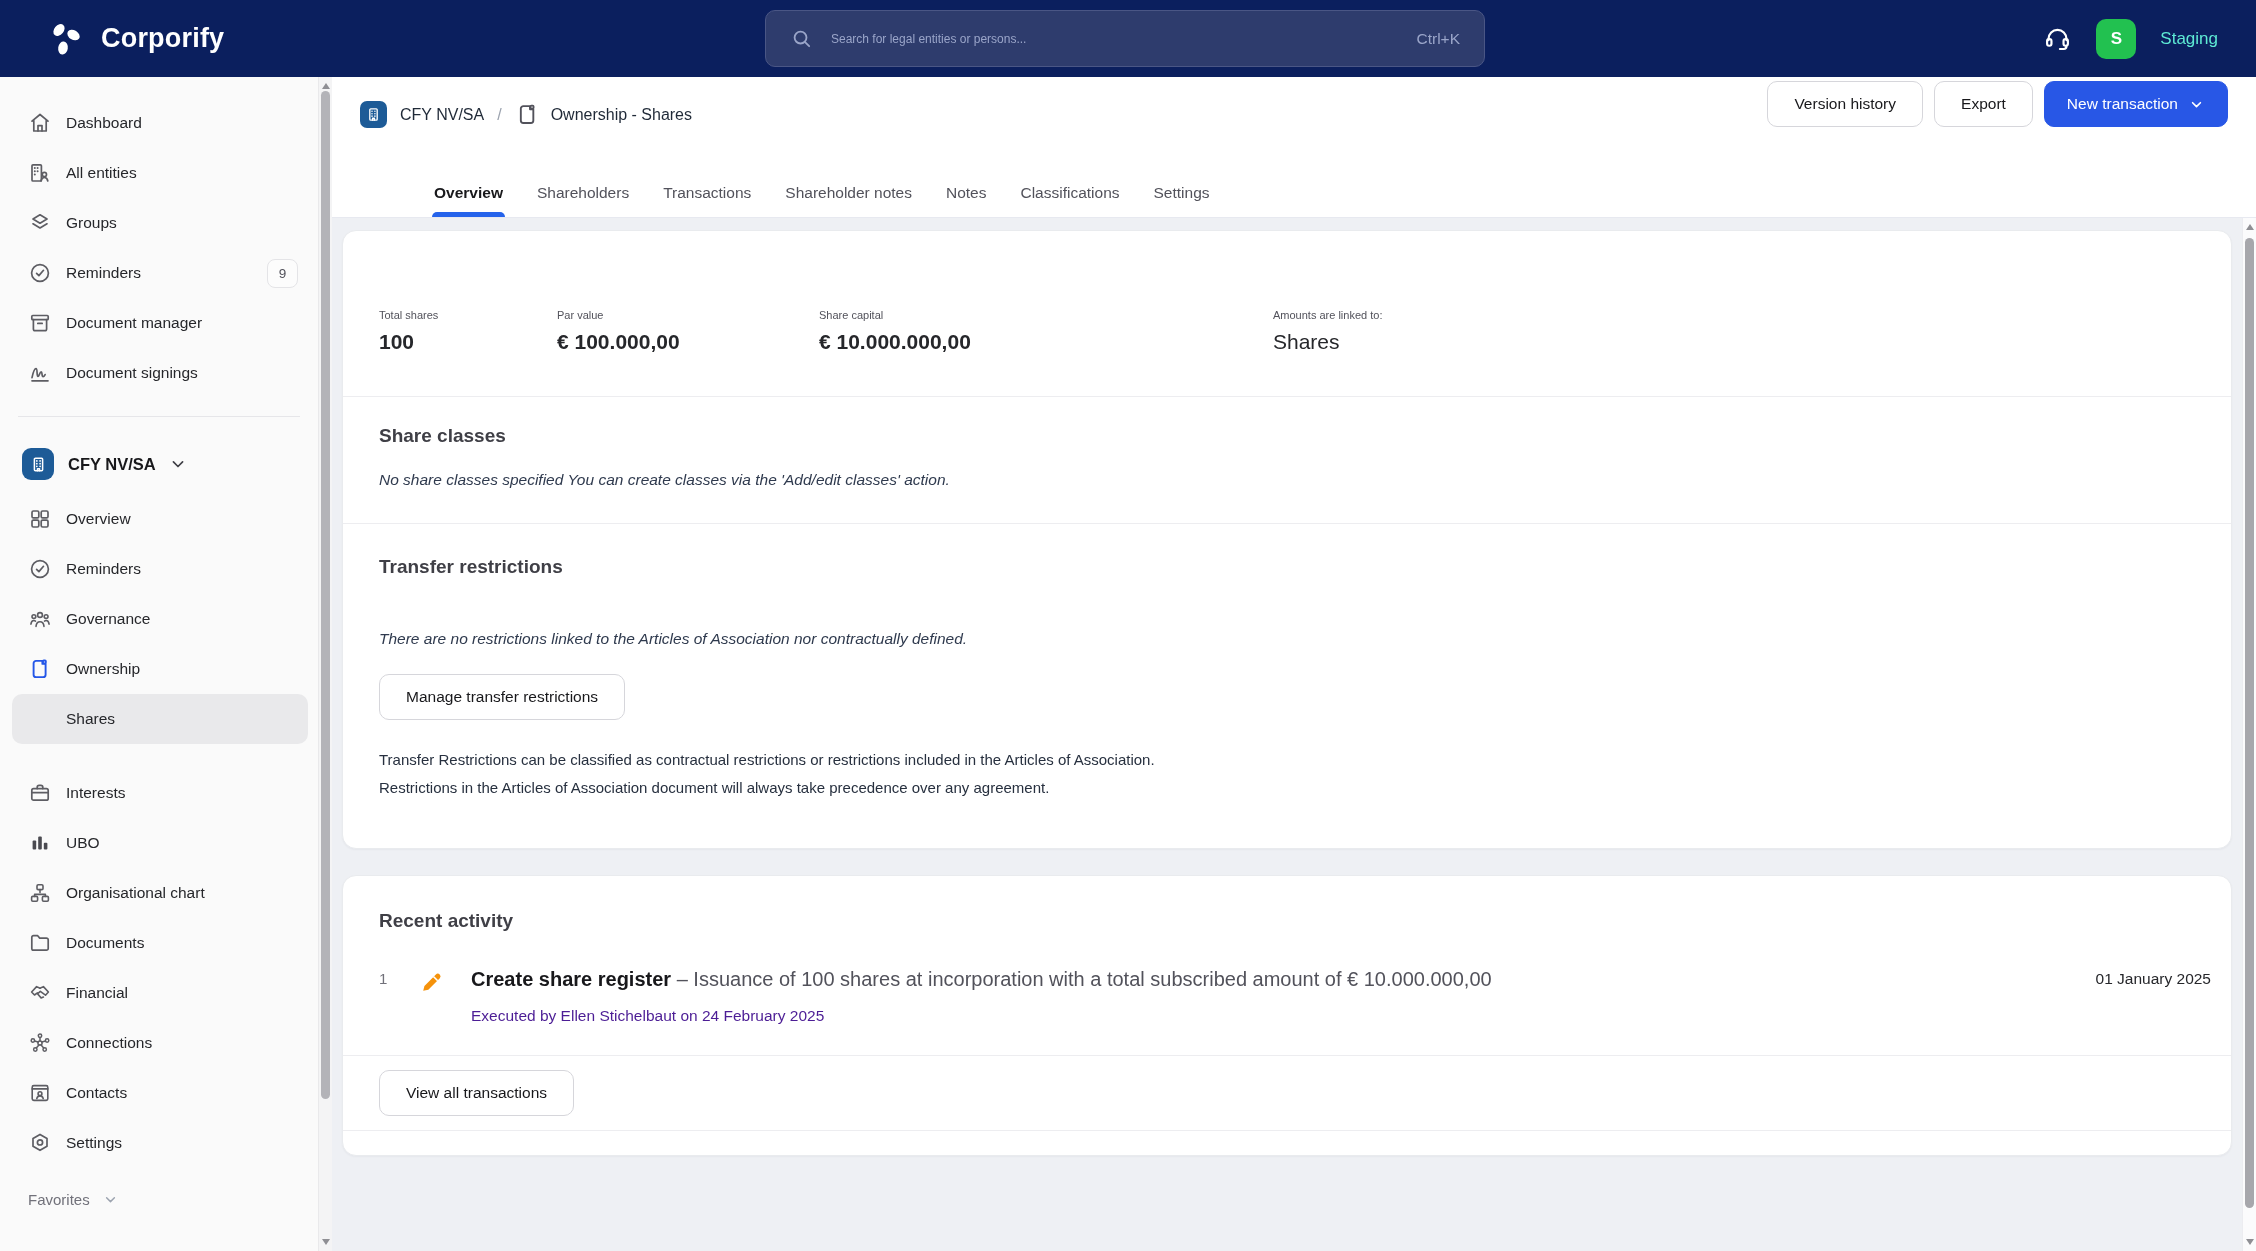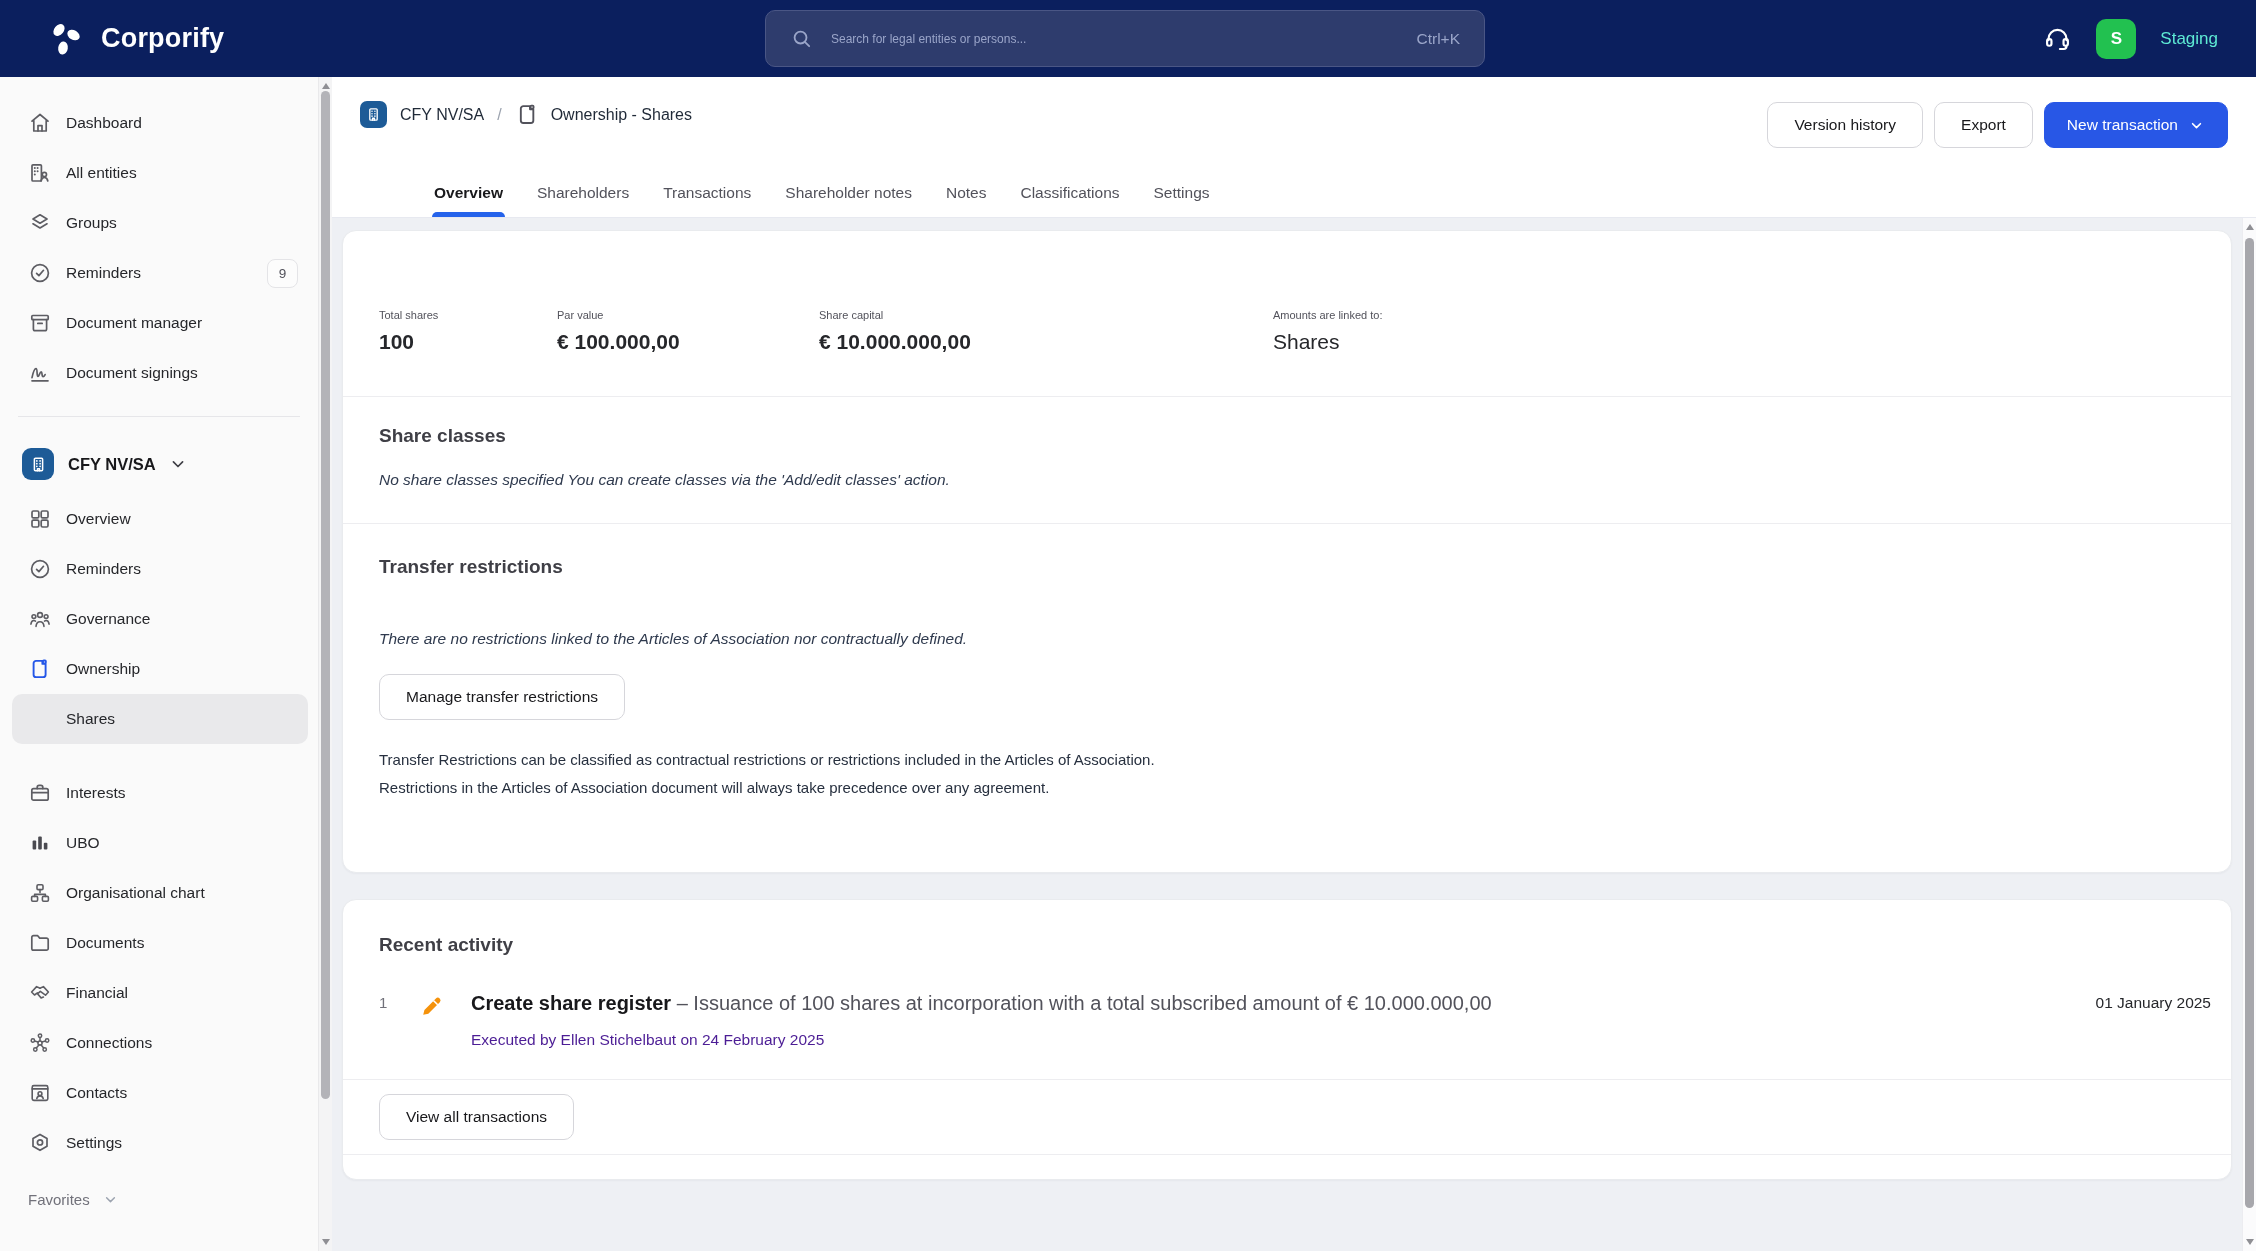--- a/index.html
+++ b/index.html
@@ -98,21 +98,21 @@
   .breadcrumb { position:absolute; left:28px; top:24px; display:flex; align-items:center; gap:13px; }
   .crumb-icon {
     width:27px; height:27px; border-radius:7px; background:#1d5b97;
     display:flex; align-items:center; justify-content:center;
   }
   .crumb-entity { font-size:16px; font-weight:500; color:#1f2937; cursor:pointer; }
   .crumb-sep { color:#9ca3af; font-size:16px; }
   .crumb-page { font-size:16px; font-weight:500; color:#1f2937; display:flex; align-items:center; gap:11px; }
   .crumb-page .icn { color:#52525b; }
 
-  .header-actions { position:absolute; right:28px; top:25px; display:flex; gap:11px; }
+  .header-actions { position:absolute; right:28px; top:4px; display:flex; gap:11px; }
   .btn {
     height:46px; border-radius:10px; border:1px solid #d6d6db; background:#fff;
     font-size:15.5px; font-weight:500; color:#18181b; padding:0 26px;
     display:flex; align-items:center; cursor:pointer; font-family:inherit;
   }
   .btn-primary {
     background:#2857e6; border-color:#2857e6; color:#fff; gap:10px; padding:0 22px;
   }
 
   .tabs { position:absolute; left:100px; bottom:0; display:flex; gap:30px; }
@@ -144,21 +144,21 @@
   .summary-sec { padding-top:36px; padding-bottom:42px; }
   .stats { display:flex; margin-top:42px; }
   .stat-c1 { width:178px; } .stat-c2 { width:262px; } .stat-c3 { width:454px; }
   .stat-label { font-size:11px; color:#52525b; }
   .stat-value { font-size:21px; font-weight:600; color:#26272b; margin-top:9px; }
   .stat-value.plain { font-weight:400; }
 
   .classes-sec { padding-top:28px; padding-bottom:34px; }
   .empty-italic { font-style:italic; font-size:15.5px; color:#2f3a4e; margin-top:24px; }
 
-  .restrict-sec { padding-top:32px; padding-bottom:70px; }
+  .restrict-sec { padding-top:32px; padding-bottom:46px; }
   .restrict-sec .empty-italic { margin-top:52px; }
   .restrict-btn-row { margin-top:26px; }
   .restrict-desc { margin-top:26px; font-size:15px; color:#27303f; line-height:28px; }
 
   
   .activity-sec { padding:34px 20px 30px 36px; }
   .activity-row { display:flex; align-items:flex-start; margin-top:36px; cursor:pointer; }
   .act-index { width:22px; font-size:15px; color:#71717a; padding-top:2px; }
   .act-icon { margin:0 26px 0 18px; padding-top:1px; }
   .act-body { flex:1; min-width:0; }

